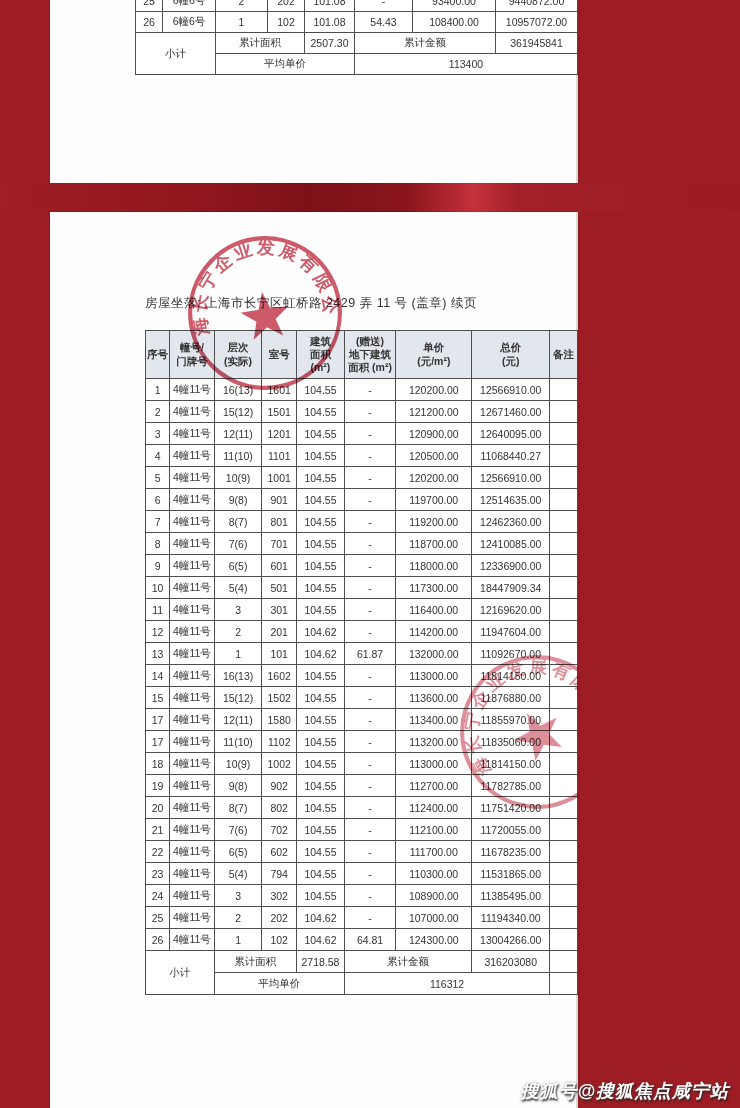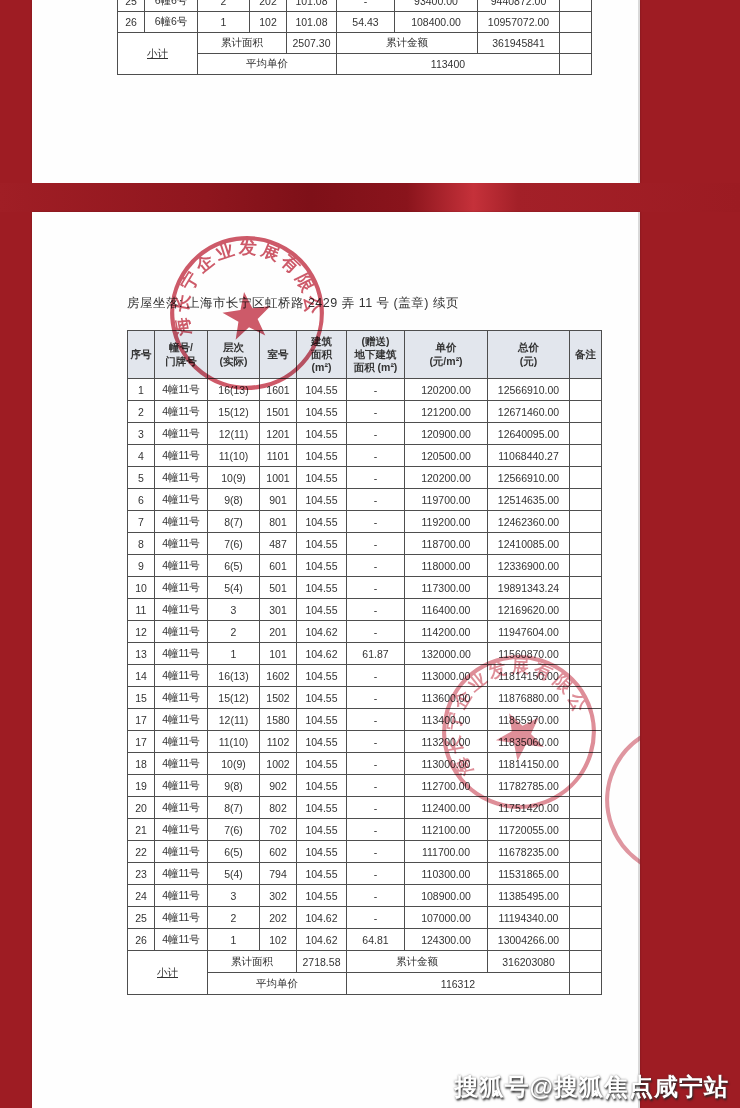--- a/index.html
+++ b/index.html
@@ -7,21 +7,21 @@
   body {
     position:relative;
     width:740px; height:1108px;
     background:#9e1c23;
     overflow:hidden;
     font-family:"Liberation Sans","DejaVu Sans",sans-serif;
     color:#2f2f2f;
   }
   .page {
     position:absolute;
-    left:32px; width:608px;
+    left:50px; width:528px;
     background:#fefefe;
     box-shadow:inset -2px 0 0 #d9d9d9, 0 0 2px rgba(0,0,0,.25);
     overflow:hidden;
   }
   #page1 { top:0; height:183px; }
   #page2 { top:212px; height:896px; }
   .band {
     position:absolute; left:0; top:183px; width:740px; height:29px;
     background:linear-gradient(90deg,
       #a01e25 0%, #8f161e 28%, #7e1018 42%, #8a141c 55%,
@@ -53,34 +53,35 @@
     position:absolute; left:85px; top:0; width:480px; height:81px;
     overflow:hidden;
   }
   .tbl1-wrap table { margin-top:-10px; }
   #tbl2 { position:absolute; left:95px; top:118px; }
   .location-line {
     position:absolute; left:95px; top:83px;
     font-size:12.5px; color:#333; letter-spacing:.5px;
     white-space:nowrap;
   }
-  .subtotal-label { font-size:11px;text-decoration:underline; }
+  .subtotal-label { font-size:11px; }
   .stamp {
     position:absolute;
     pointer-events:none;
     mix-blend-mode:multiply;
   }
   .stamp svg { display:block; }
   .watermark {
     position:absolute;
     right:11px; bottom:5px;
-    font-size:24px; font-weight:bold;
+    font-size:18px; font-weight:bold;
     color:#fff; letter-spacing:1px;
     text-shadow:1px 2px 2px rgba(40,40,40,.9), 0 0 2px rgba(60,60,60,.6);
     white-space:nowrap;
+    font-style:italic;
   }
 </style>
 </head>
 <body>
 
 <div class="page" id="page1">
   <div class="tbl1-wrap">
     <table class="pricing">
       <colgroup>
         <col style="width:27px">
@@ -247,21 +248,21 @@
           <td>104.55</td>
           <td>-</td>
           <td>119200.00</td>
           <td>12462360.00</td>
           <td></td>
         </tr>
         <tr>
           <td>8</td>
           <td>4幢11号</td>
           <td>7(6)</td>
-          <td>487</td>
+          <td>701</td>
           <td>104.55</td>
           <td>-</td>
           <td>118700.00</td>
           <td>12410085.00</td>
           <td></td>
         </tr>
         <tr>
           <td>9</td>
           <td>4幢11号</td>
           <td>6(5)</td>
@@ -273,21 +274,21 @@
           <td></td>
         </tr>
         <tr>
           <td>10</td>
           <td>4幢11号</td>
           <td>5(4)</td>
           <td>501</td>
           <td>104.55</td>
           <td>-</td>
           <td>117300.00</td>
-          <td>19891343.24</td>
+          <td>18447909.34</td>
           <td></td>
         </tr>
         <tr>
           <td>11</td>
           <td>4幢11号</td>
           <td>3</td>
           <td>301</td>
           <td>104.55</td>
           <td>-</td>
           <td>116400.00</td>
@@ -306,21 +307,21 @@
           <td></td>
         </tr>
         <tr>
           <td>13</td>
           <td>4幢11号</td>
           <td>1</td>
           <td>101</td>
           <td>104.62</td>
           <td>61.87</td>
           <td>132000.00</td>
-          <td>11560870.00</td>
+          <td>11092670.00</td>
           <td></td>
         </tr>
         <tr>
           <td>14</td>
           <td>4幢11号</td>
           <td>16(13)</td>
           <td>1602</td>
           <td>104.55</td>
           <td>-</td>
           <td>113000.00</td>

